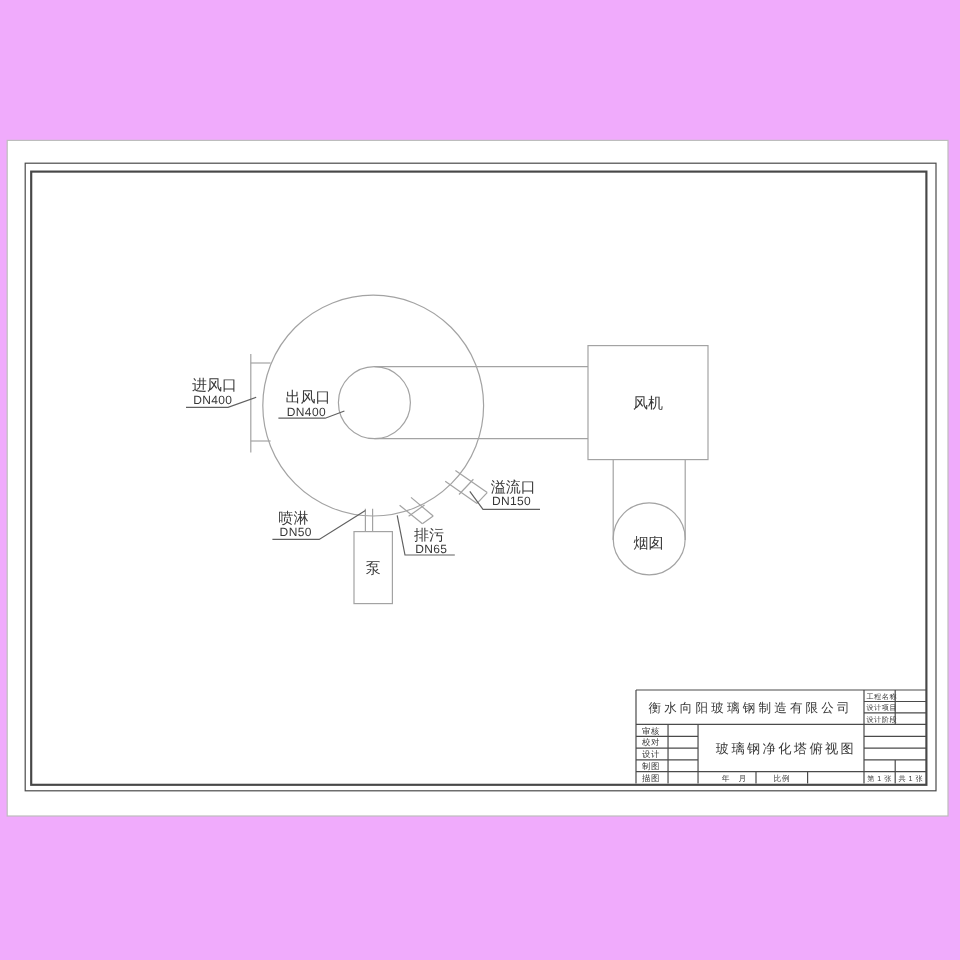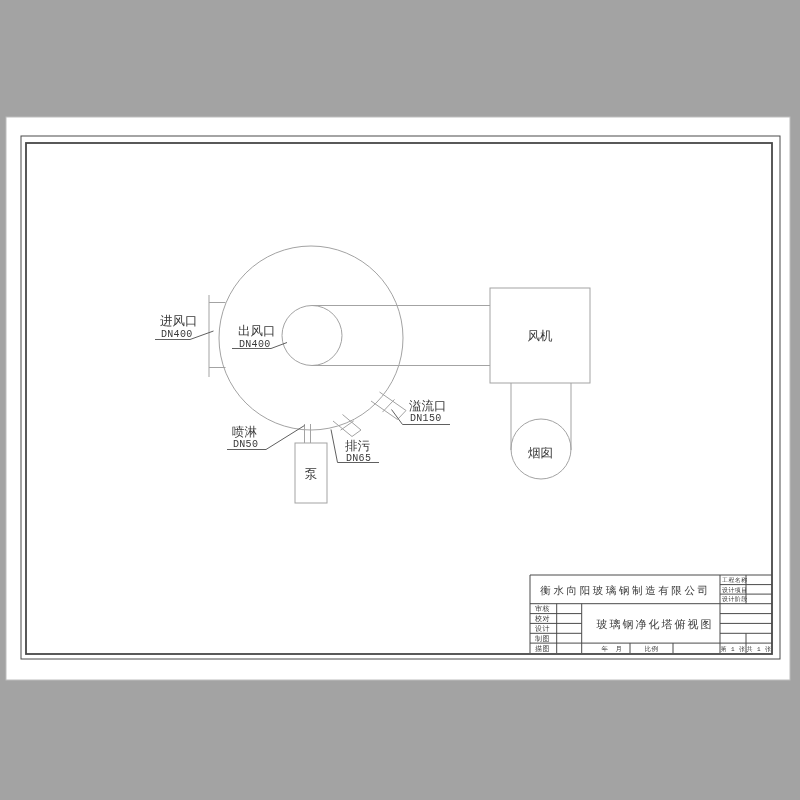--- a/index.html
+++ b/index.html
@@ -1,17 +1,17 @@
 <!DOCTYPE html>
 <html><head>
 <meta charset="utf-8">
 <style>
   html,body{margin:0;padding:0;background:#ffffff;}
-  #stage{position:relative;width:800px;height:800px;background:#a3a3a3;overflow:hidden;
-         font-family:Liberation Mono, monospace;}
+  #stage{position:relative;width:800px;height:800px;background:#f0abfc;overflow:hidden;
+         font-family:Liberation Sans, sans-serif;}
   svg{position:absolute;left:0;top:0;}
   .geo{stroke:#a3a3a3;stroke-width:1;fill:none;}
   .leader{stroke:#606060;stroke-width:1;fill:none;}
   .tb{stroke:#4a4a4a;stroke-width:1;fill:none;}
   text{fill:#383838;}
   .cjk{font-size:12.5px;}
   .dn{font-size:10px;letter-spacing:0.3px;}
   .comp{font-size:10.5px;letter-spacing:2.6px;}
   .dtitle{font-size:11px;letter-spacing:2px;}
   .tbsmall{font-size:6px;letter-spacing:0.4px;}

